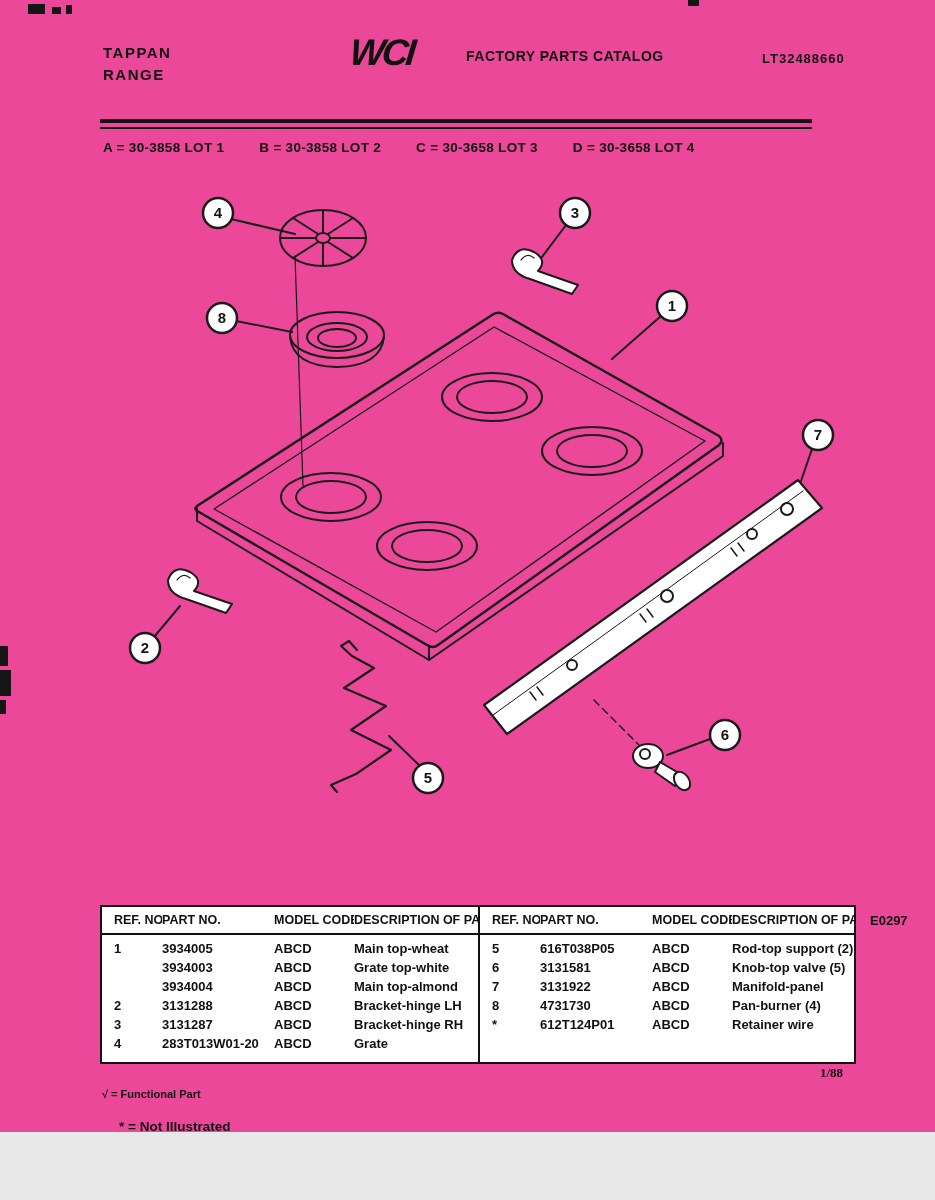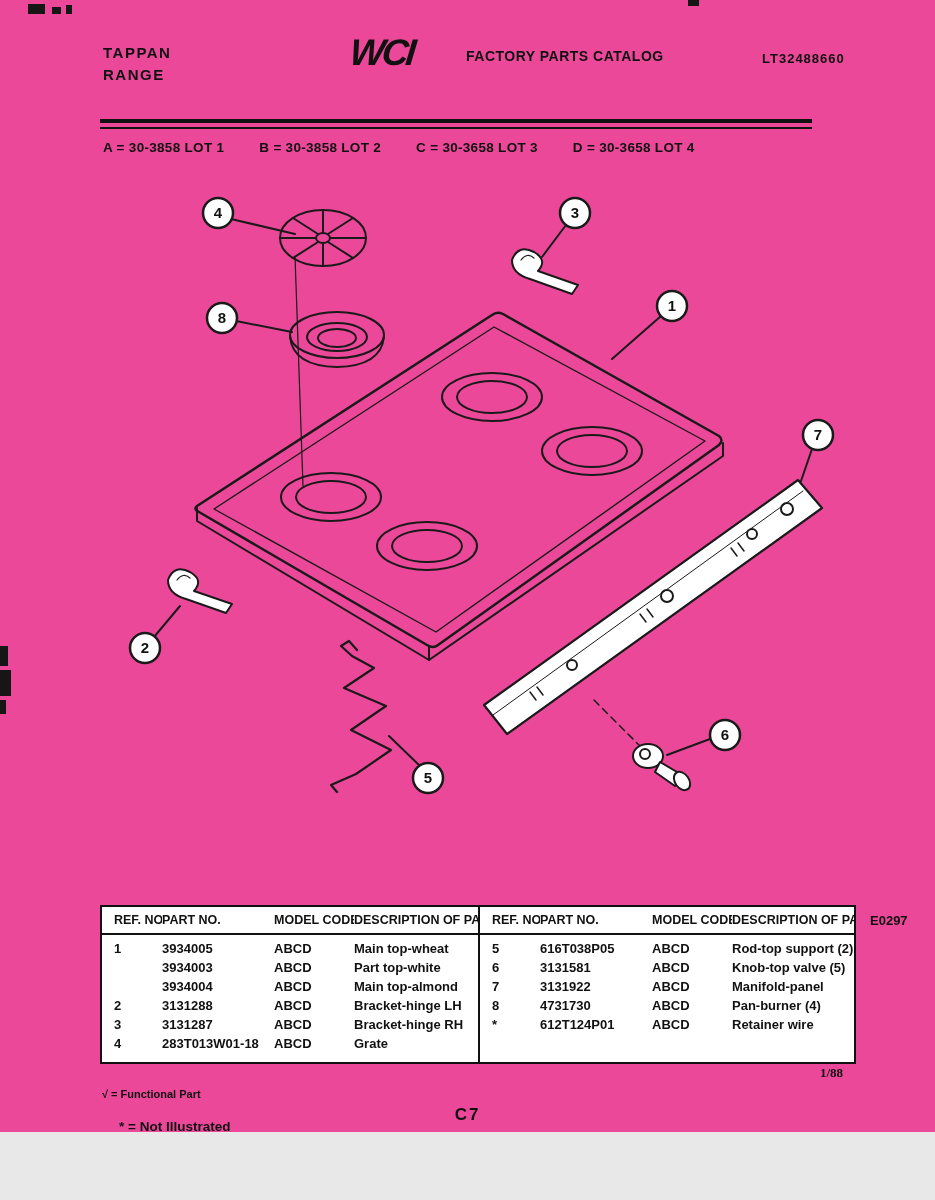--- a/index.html
+++ b/index.html
@@ -211,21 +211,21 @@
         <div class="trow">
           <div class="cell">1</div>
           <div class="cell">3934005</div>
           <div class="cell">ABCD</div>
           <div class="cell">Main top-wheat</div>
         </div>
         <div class="trow">
           <div class="cell"></div>
           <div class="cell">3934003</div>
           <div class="cell">ABCD</div>
-          <div class="cell">Part top-white</div>
+          <div class="cell">Grate top-white</div>
         </div>
         <div class="trow">
           <div class="cell"></div>
           <div class="cell">3934004</div>
           <div class="cell">ABCD</div>
           <div class="cell">Main top-almond</div>
         </div>
         <div class="trow">
           <div class="cell">2</div>
           <div class="cell">3131288</div>
@@ -233,21 +233,21 @@
           <div class="cell">Bracket-hinge LH</div>
         </div>
         <div class="trow">
           <div class="cell">3</div>
           <div class="cell">3131287</div>
           <div class="cell">ABCD</div>
           <div class="cell">Bracket-hinge RH</div>
         </div>
         <div class="trow">
           <div class="cell">4</div>
-          <div class="cell">283T013W01-18</div>
+          <div class="cell">283T013W01-20</div>
           <div class="cell">ABCD</div>
           <div class="cell">Grate</div>
         </div>
       </div>
     </div>
     <div class="table-half right">
       <div class="thead">
         <div class="cell">REF.
 NO.</div>
         <div class="cell">PART
@@ -287,16 +287,15 @@
           <div class="cell">612T124P01</div>
           <div class="cell">ABCD</div>
           <div class="cell">Retainer wire</div>
         </div>
       </div>
     </div>
   </div>
 
   <div class="abs note-functional">√ = Functional Part</div>
   <div class="abs note-illustrated">* = Not Illustrated</div>
-  <div class="abs page-code">C7</div>
   <div class="abs date-code">1/88</div>
 
 </div>
 
 </body></html>

